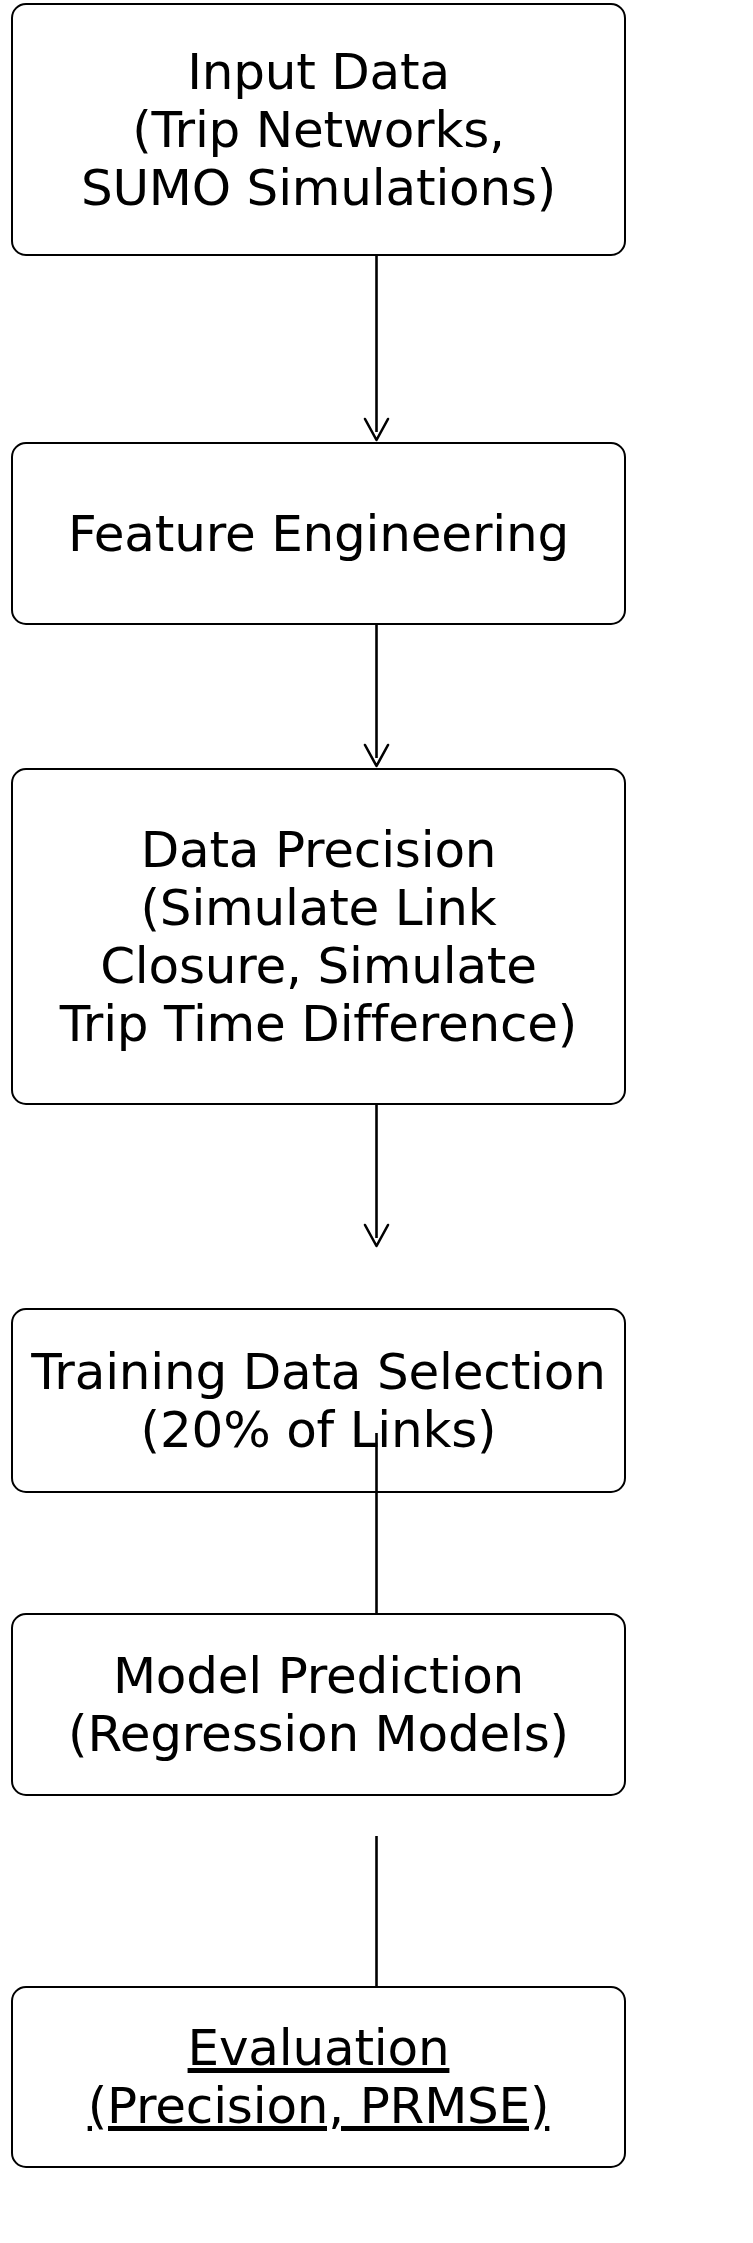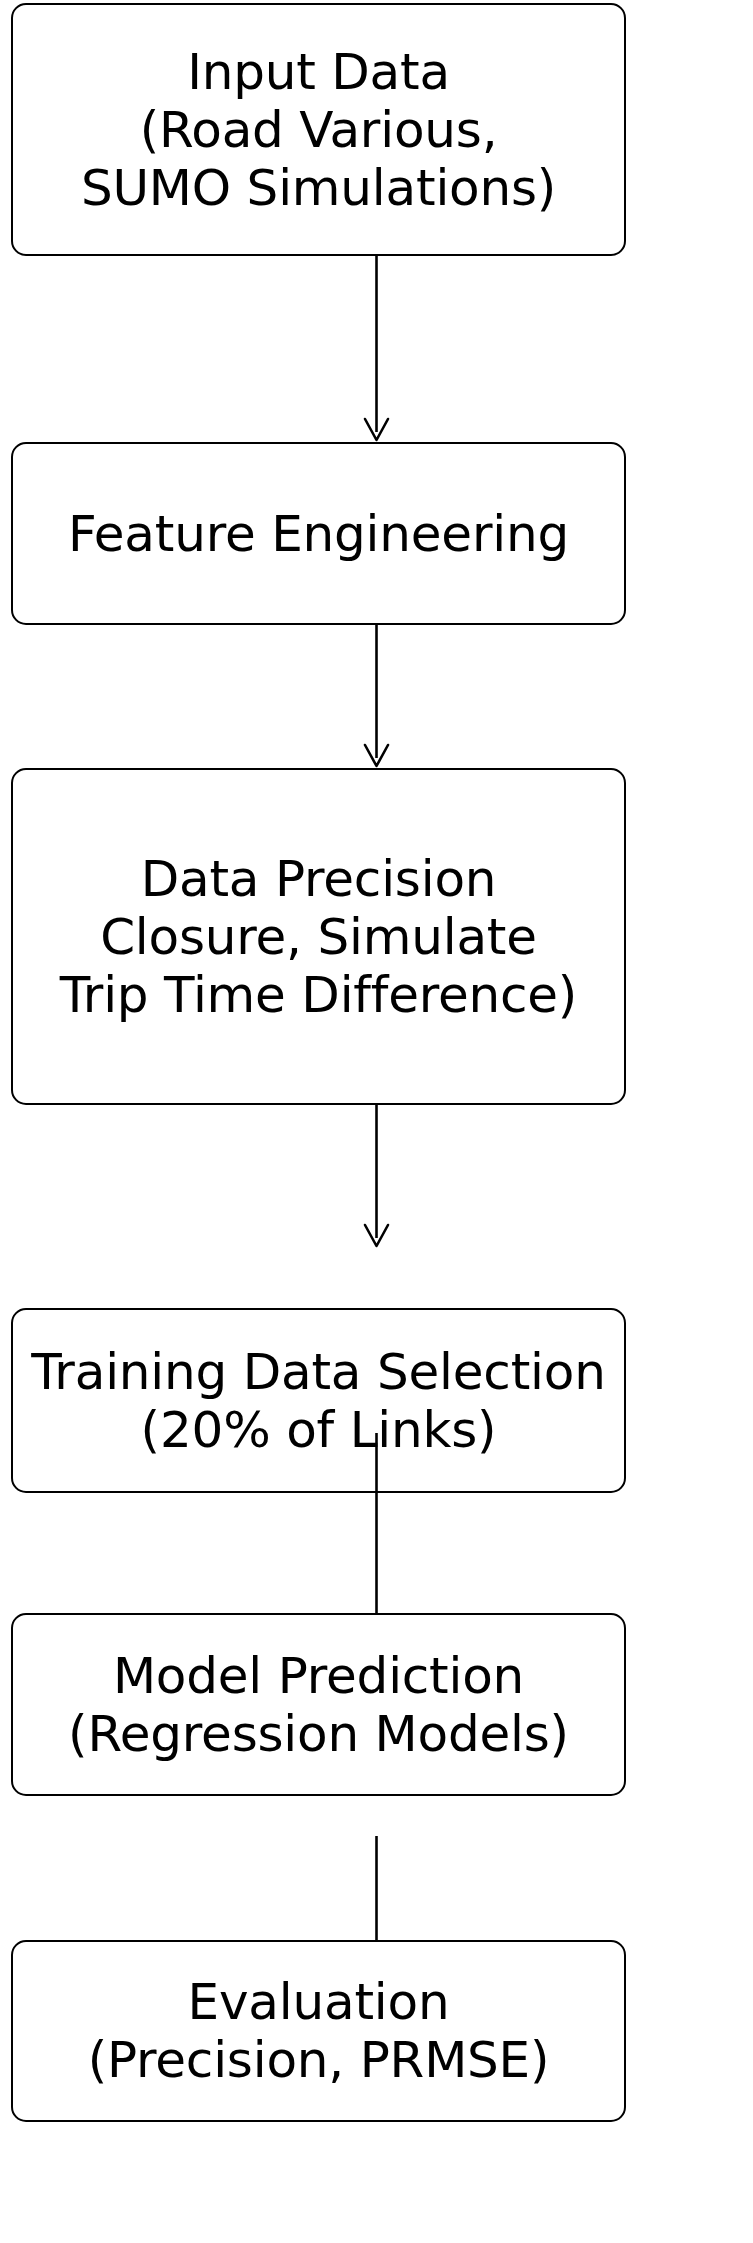--- a/index.html
+++ b/index.html
@@ -53,30 +53,30 @@
   #node-0 { top: 3px;    height: 253px; }
   #conn-0 { top: 256px;  height: 186px; }
   #node-1 { top: 442px;  height: 183px; gap: 38px; }
   #conn-1 { top: 625px;  height: 143px; }
   #node-2 { top: 768px;  height: 337px; }
   #conn-2 { top: 1105px; height: 143px; }
   #node-3 { top: 1308px; height: 185px; }
   #conn-3 { top: 1433px; height: 220px; }
   #node-4 { top: 1613px; height: 183px; }
   #conn-4 { top: 1836px; height: 222px; }
-  #node-5 { top: 1940px; height: 182px; }
+  #node-5 { top: 1986px; height: 182px; text-decoration: underline; }
 </style>
 </head>
 <body>
 
 <div id="canvas">
 
   <div class="node" id="node-0">
     <span class="node-line">Input Data</span>
-    <span class="node-line">(Road Various,</span>
+    <span class="node-line">(Trip Networks,</span>
     <span class="node-line">SUMO Simulations)</span>
   </div>
 
   <div class="connector" id="conn-0">
     <svg width="753" height="186" viewBox="0 0 753 186" xmlns="http://www.w3.org/2000/svg" aria-hidden="true">
       <line x1="376.5" y1="0" x2="376.5" y2="176" stroke="#000000" stroke-width="2.6"></line>
       <path d="M 365 163 L 376.5 184 L 388 163" fill="none" stroke="#000000" stroke-width="2.6" stroke-linecap="round" stroke-linejoin="round"></path>
     </svg>
   </div>
 
@@ -86,20 +86,21 @@
 
   <div class="connector" id="conn-1">
     <svg width="753" height="143" viewBox="0 0 753 143" xmlns="http://www.w3.org/2000/svg" aria-hidden="true">
       <line x1="376.5" y1="0" x2="376.5" y2="133" stroke="#000000" stroke-width="2.6"></line>
       <path d="M 365 120 L 376.5 141 L 388 120" fill="none" stroke="#000000" stroke-width="2.6" stroke-linecap="round" stroke-linejoin="round"></path>
     </svg>
   </div>
 
   <div class="node" id="node-2">
     <span class="node-line">Data Precision</span>
+    <span class="node-line">(Simulate Link</span>
     <span class="node-line">Closure, Simulate</span>
     <span class="node-line">Trip Time Difference)</span>
   </div>
 
   <div class="connector" id="conn-2">
     <svg width="753" height="143" viewBox="0 0 753 143" xmlns="http://www.w3.org/2000/svg" aria-hidden="true">
       <line x1="376.5" y1="0" x2="376.5" y2="133" stroke="#000000" stroke-width="2.6"></line>
       <path d="M 365 120 L 376.5 141 L 388 120" fill="none" stroke="#000000" stroke-width="2.6" stroke-linecap="round" stroke-linejoin="round"></path>
     </svg>
   </div>

